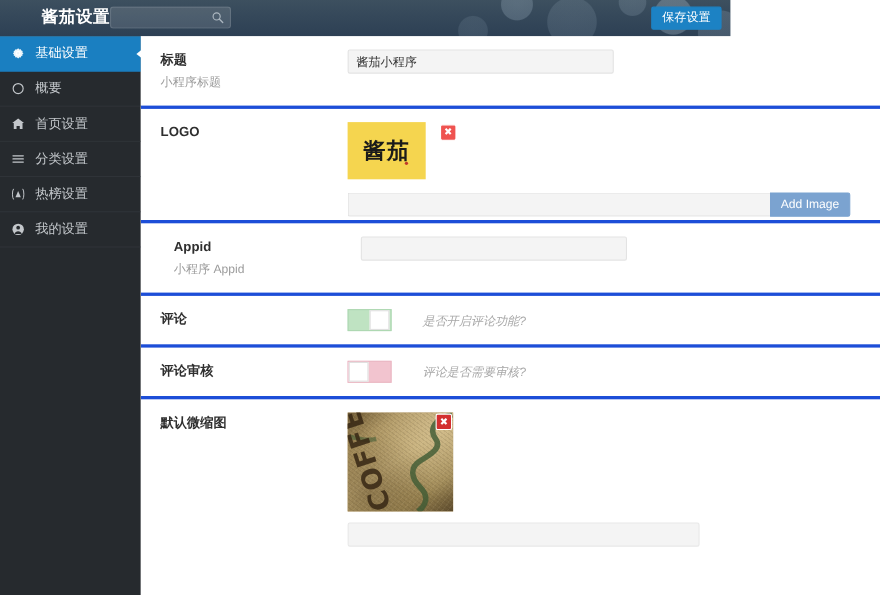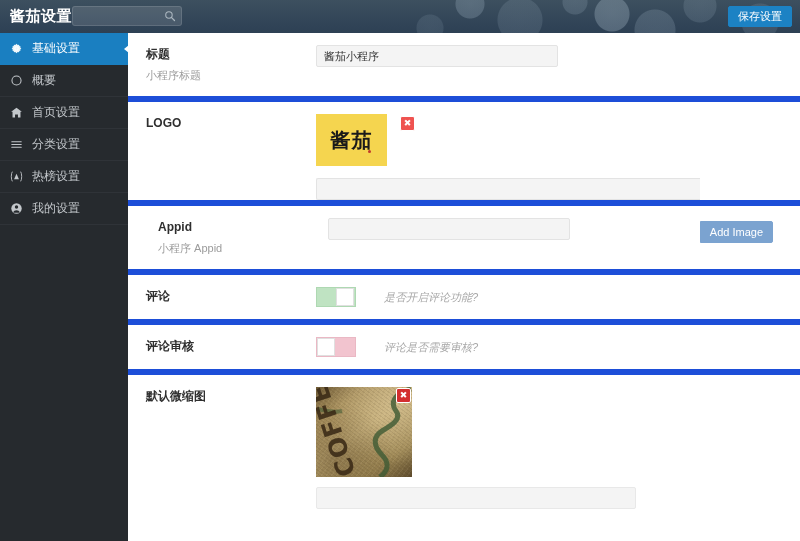--- a/index.html
+++ b/index.html
@@ -16,33 +16,34 @@
     position: relative;
     width: 800px;
     height: 541px;
     overflow: hidden;
   }
 
   
   .header {
     position: absolute;
     top: 0; left: 0;
-    width: 800px;
+    width: 664px;
     height: 33px;
     background:
       radial-gradient(circle at 470px 4px,  rgba(200,220,235,0.22) 0, rgba(200,220,235,0.20) 14px, rgba(0,0,0,0) 15px),
       radial-gradient(circle at 520px 20px, rgba(200,220,235,0.13) 0, rgba(200,220,235,0.12) 22px, rgba(0,0,0,0) 23px),
       radial-gradient(circle at 575px 2px,  rgba(200,220,235,0.16) 0, rgba(200,220,235,0.15) 12px, rgba(0,0,0,0) 13px),
       radial-gradient(circle at 612px 14px, rgba(210,228,240,0.26) 0, rgba(210,228,240,0.24) 17px, rgba(0,0,0,0) 18px),
       radial-gradient(circle at 655px 30px, rgba(200,220,235,0.17) 0, rgba(200,220,235,0.16) 20px, rgba(0,0,0,0) 21px),
       radial-gradient(circle at 700px 6px,  rgba(200,220,235,0.14) 0, rgba(200,220,235,0.13) 16px, rgba(0,0,0,0) 17px),
       radial-gradient(circle at 760px 22px, rgba(200,220,235,0.12) 0, rgba(200,220,235,0.11) 18px, rgba(0,0,0,0) 19px),
       radial-gradient(circle at 430px 28px, rgba(190,212,228,0.12) 0, rgba(190,212,228,0.11) 13px, rgba(0,0,0,0) 14px),
       linear-gradient(180deg, #3d505f 0%, #35485a 45%, #2d4054 100%);
     overflow: hidden;
+    padding-left: 28px;
   }
   .header-inner {
     position: relative;
     width: 100%;
     height: 100%;
     display: flex;
     align-items: center;
   }
   .brand-title {
     position: absolute;
@@ -155,21 +156,21 @@
     top: 33px;
     left: 128px;
     width: 672px;
     height: 508px;
     background: #ffffff;
     overflow: hidden;
   }
   .form-row {
     position: relative;
     display: flex;
-    border-bottom: 6px solid #1d4ed8;
+    border-bottom: 3px solid #1d4ed8;
     padding: 12px 0 12px 0;
     min-height: 48px;
   }
   .row-label {
     width: 188px;
     flex: 0 0 188px;
     padding-left: 18px;
   }
   .row-label .lbl {
     font-size: 12px;
@@ -276,21 +277,20 @@
     padding: 0 9px;
     background: #7ba3d0;
     border: 1px solid #7ba3d0;
     border-radius: 0 2px 2px 0;
     color: #ffffff;
     font-size: 11px;
     line-height: 20px;
     cursor: pointer;
     white-space: nowrap;
     font-family: "Liberation Sans", sans-serif;
-    margin-top: 43px;
   }
 
   
   .toggle-line { display: flex; align-items: center; }
   .toggle {
     width: 40px;
     height: 20px;
     position: relative;
     cursor: pointer;
     flex: 0 0 40px;

